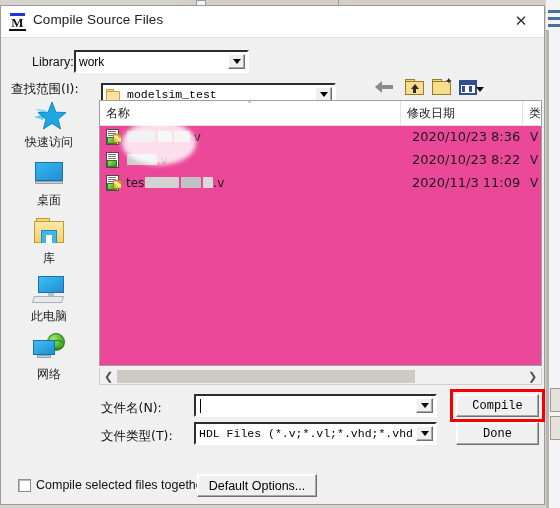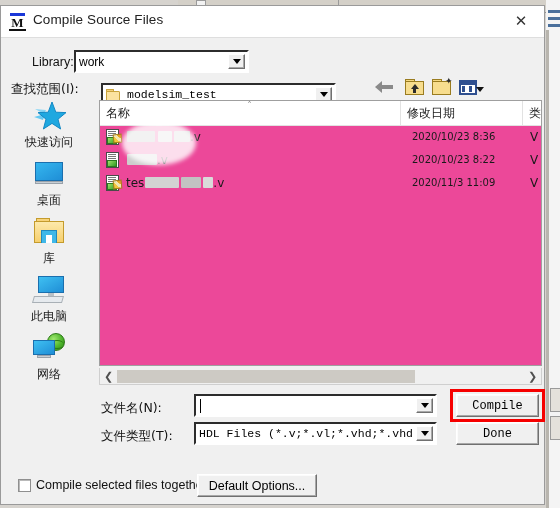--- a/index.html
+++ b/index.html
@@ -311,21 +311,21 @@
     color:#888; font-size:9px; line-height:5px; text-align:center;
   }
   .rows { position:absolute; left:0; top:24px; right:0; bottom:0; }
   .row { height:23px; display:flex; align-items:center; cursor:default; }
   .cell-name {
     width:306px; display:flex; align-items:center;
     padding-left:6px; box-sizing:border-box;
     position:relative;
   }
   .cell-date {
-    width:124px; font-size:10px; color:#1a1a1a;
+    width:124px; font-size:13px; color:#1a1a1a;
     font-family:"DejaVu Sans", sans-serif;
     padding-left:6px; box-sizing:border-box;
     white-space:nowrap;
   }
   .cell-type {
     flex:1; font-size:12px; color:#1a1a1a;
     font-family:"DejaVu Sans", sans-serif;
     overflow:hidden; white-space:nowrap;
   }
   .vfile {

